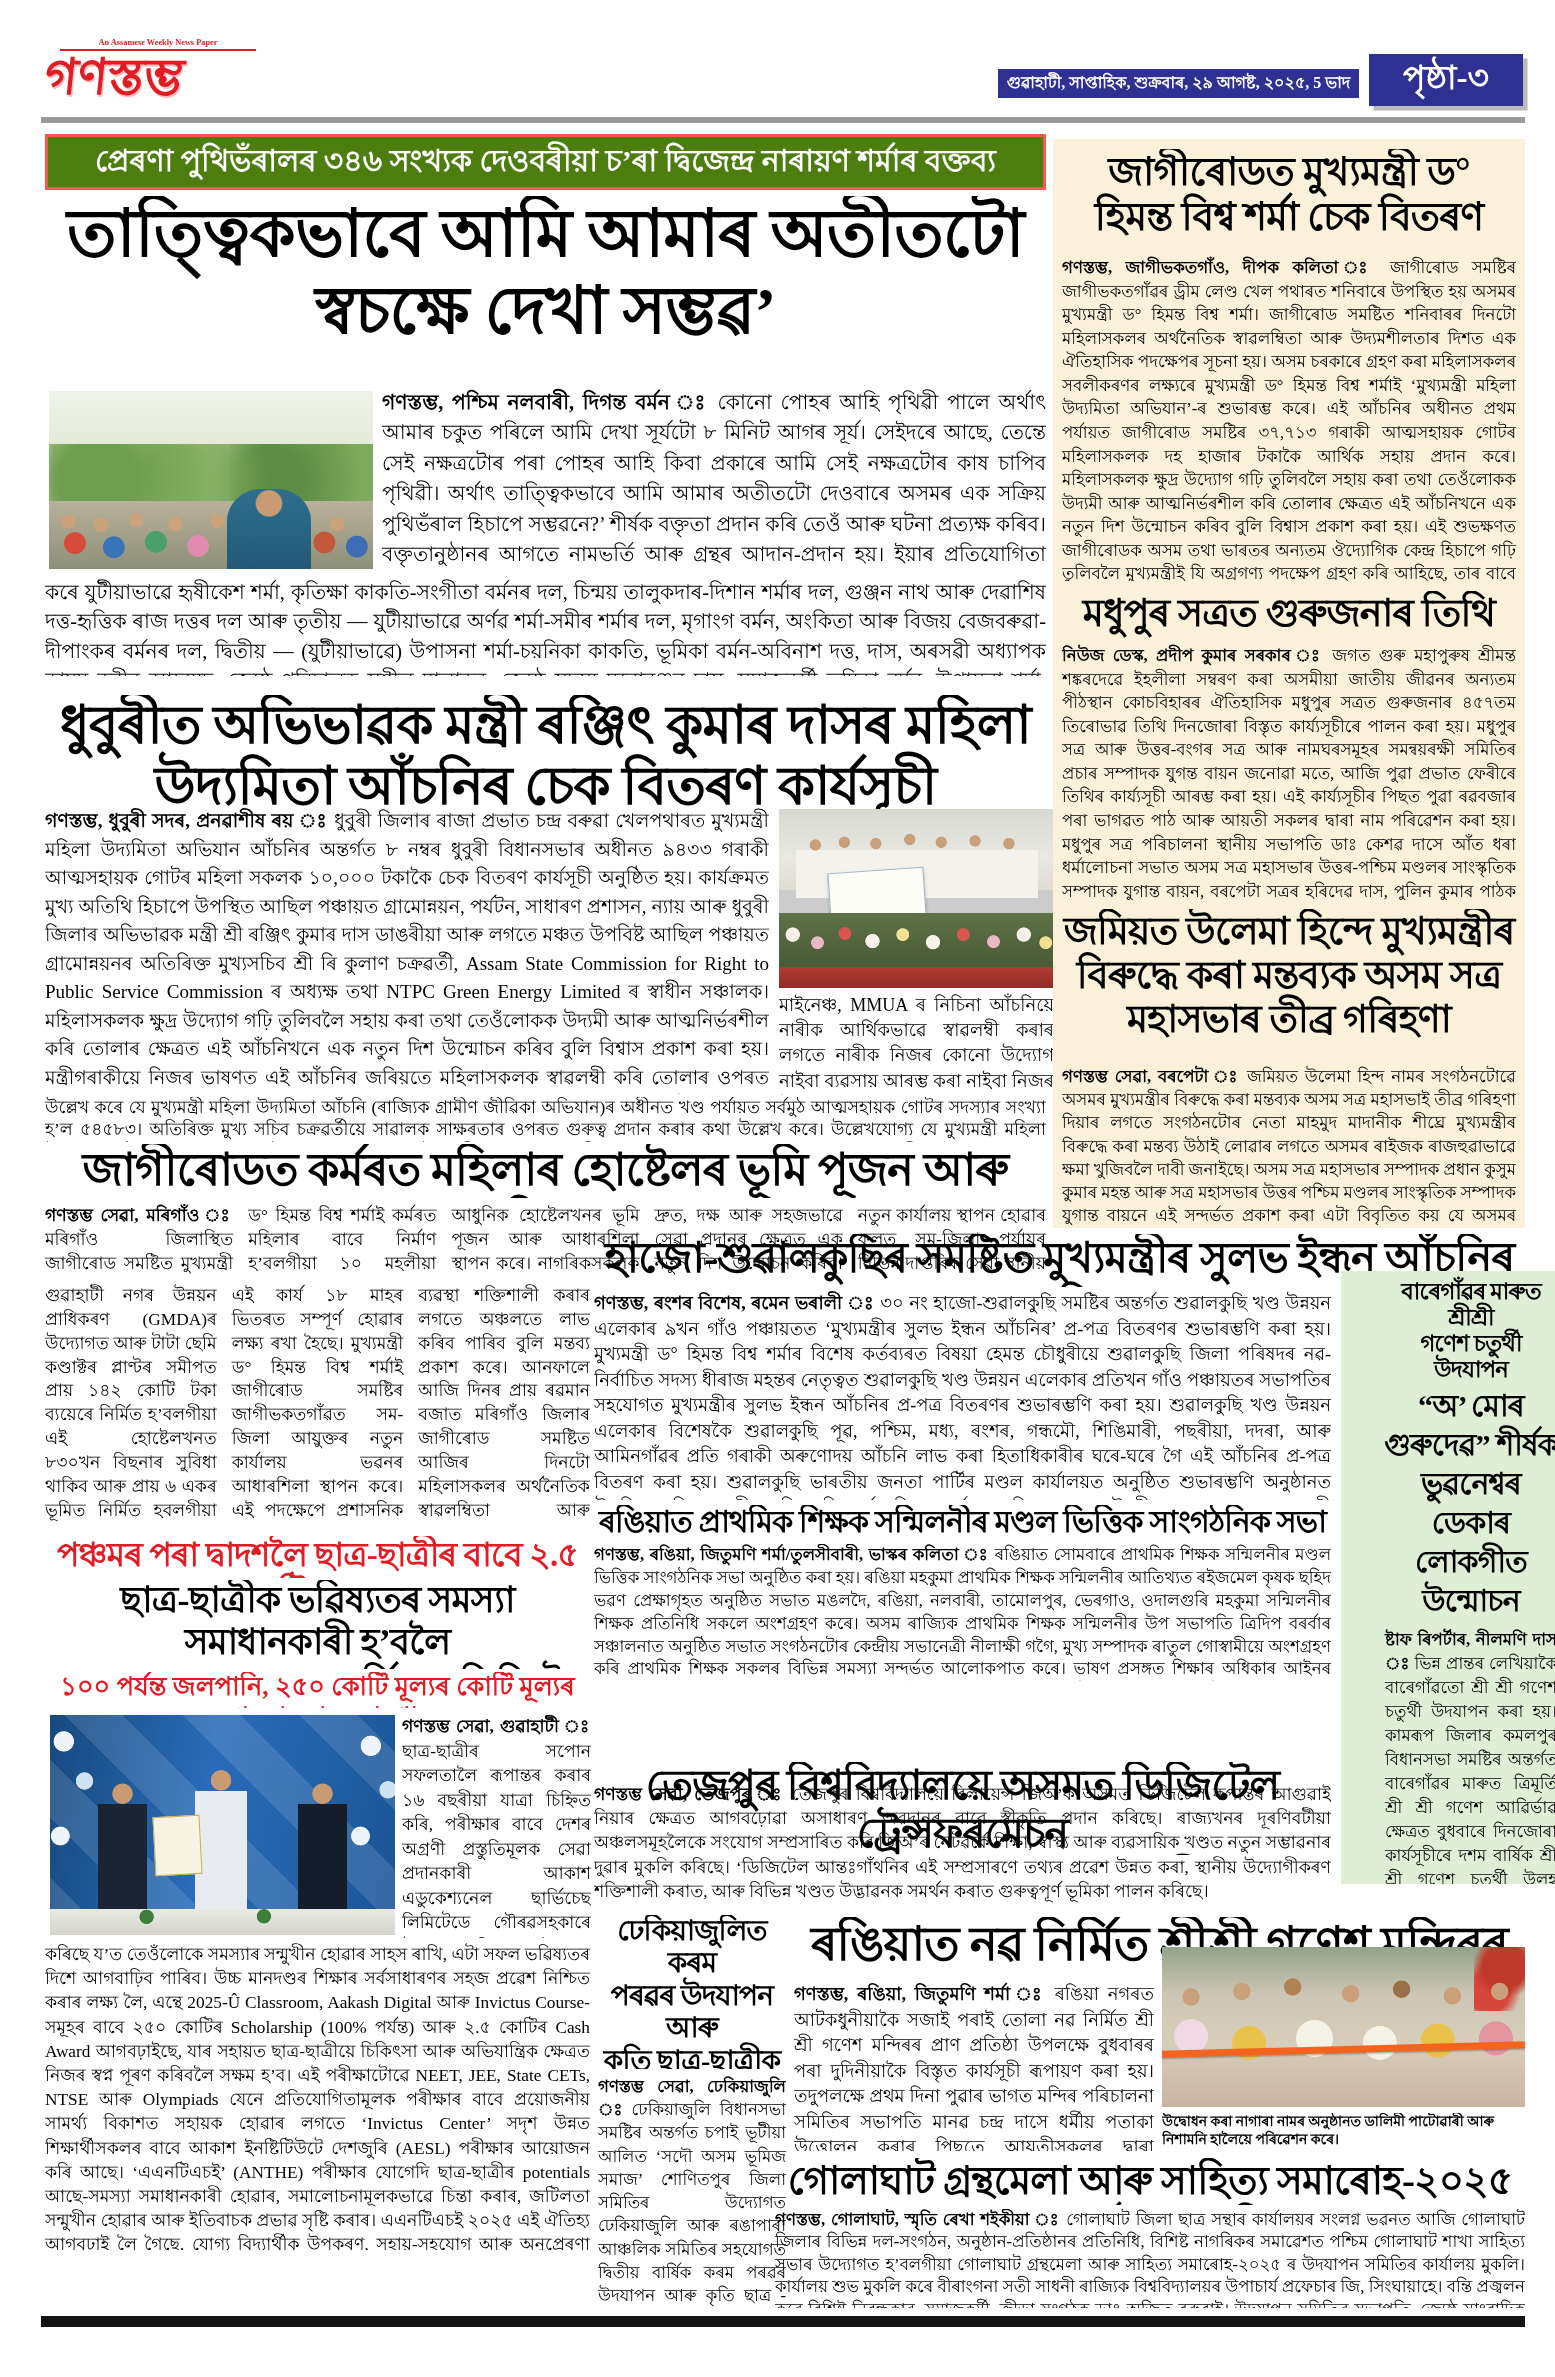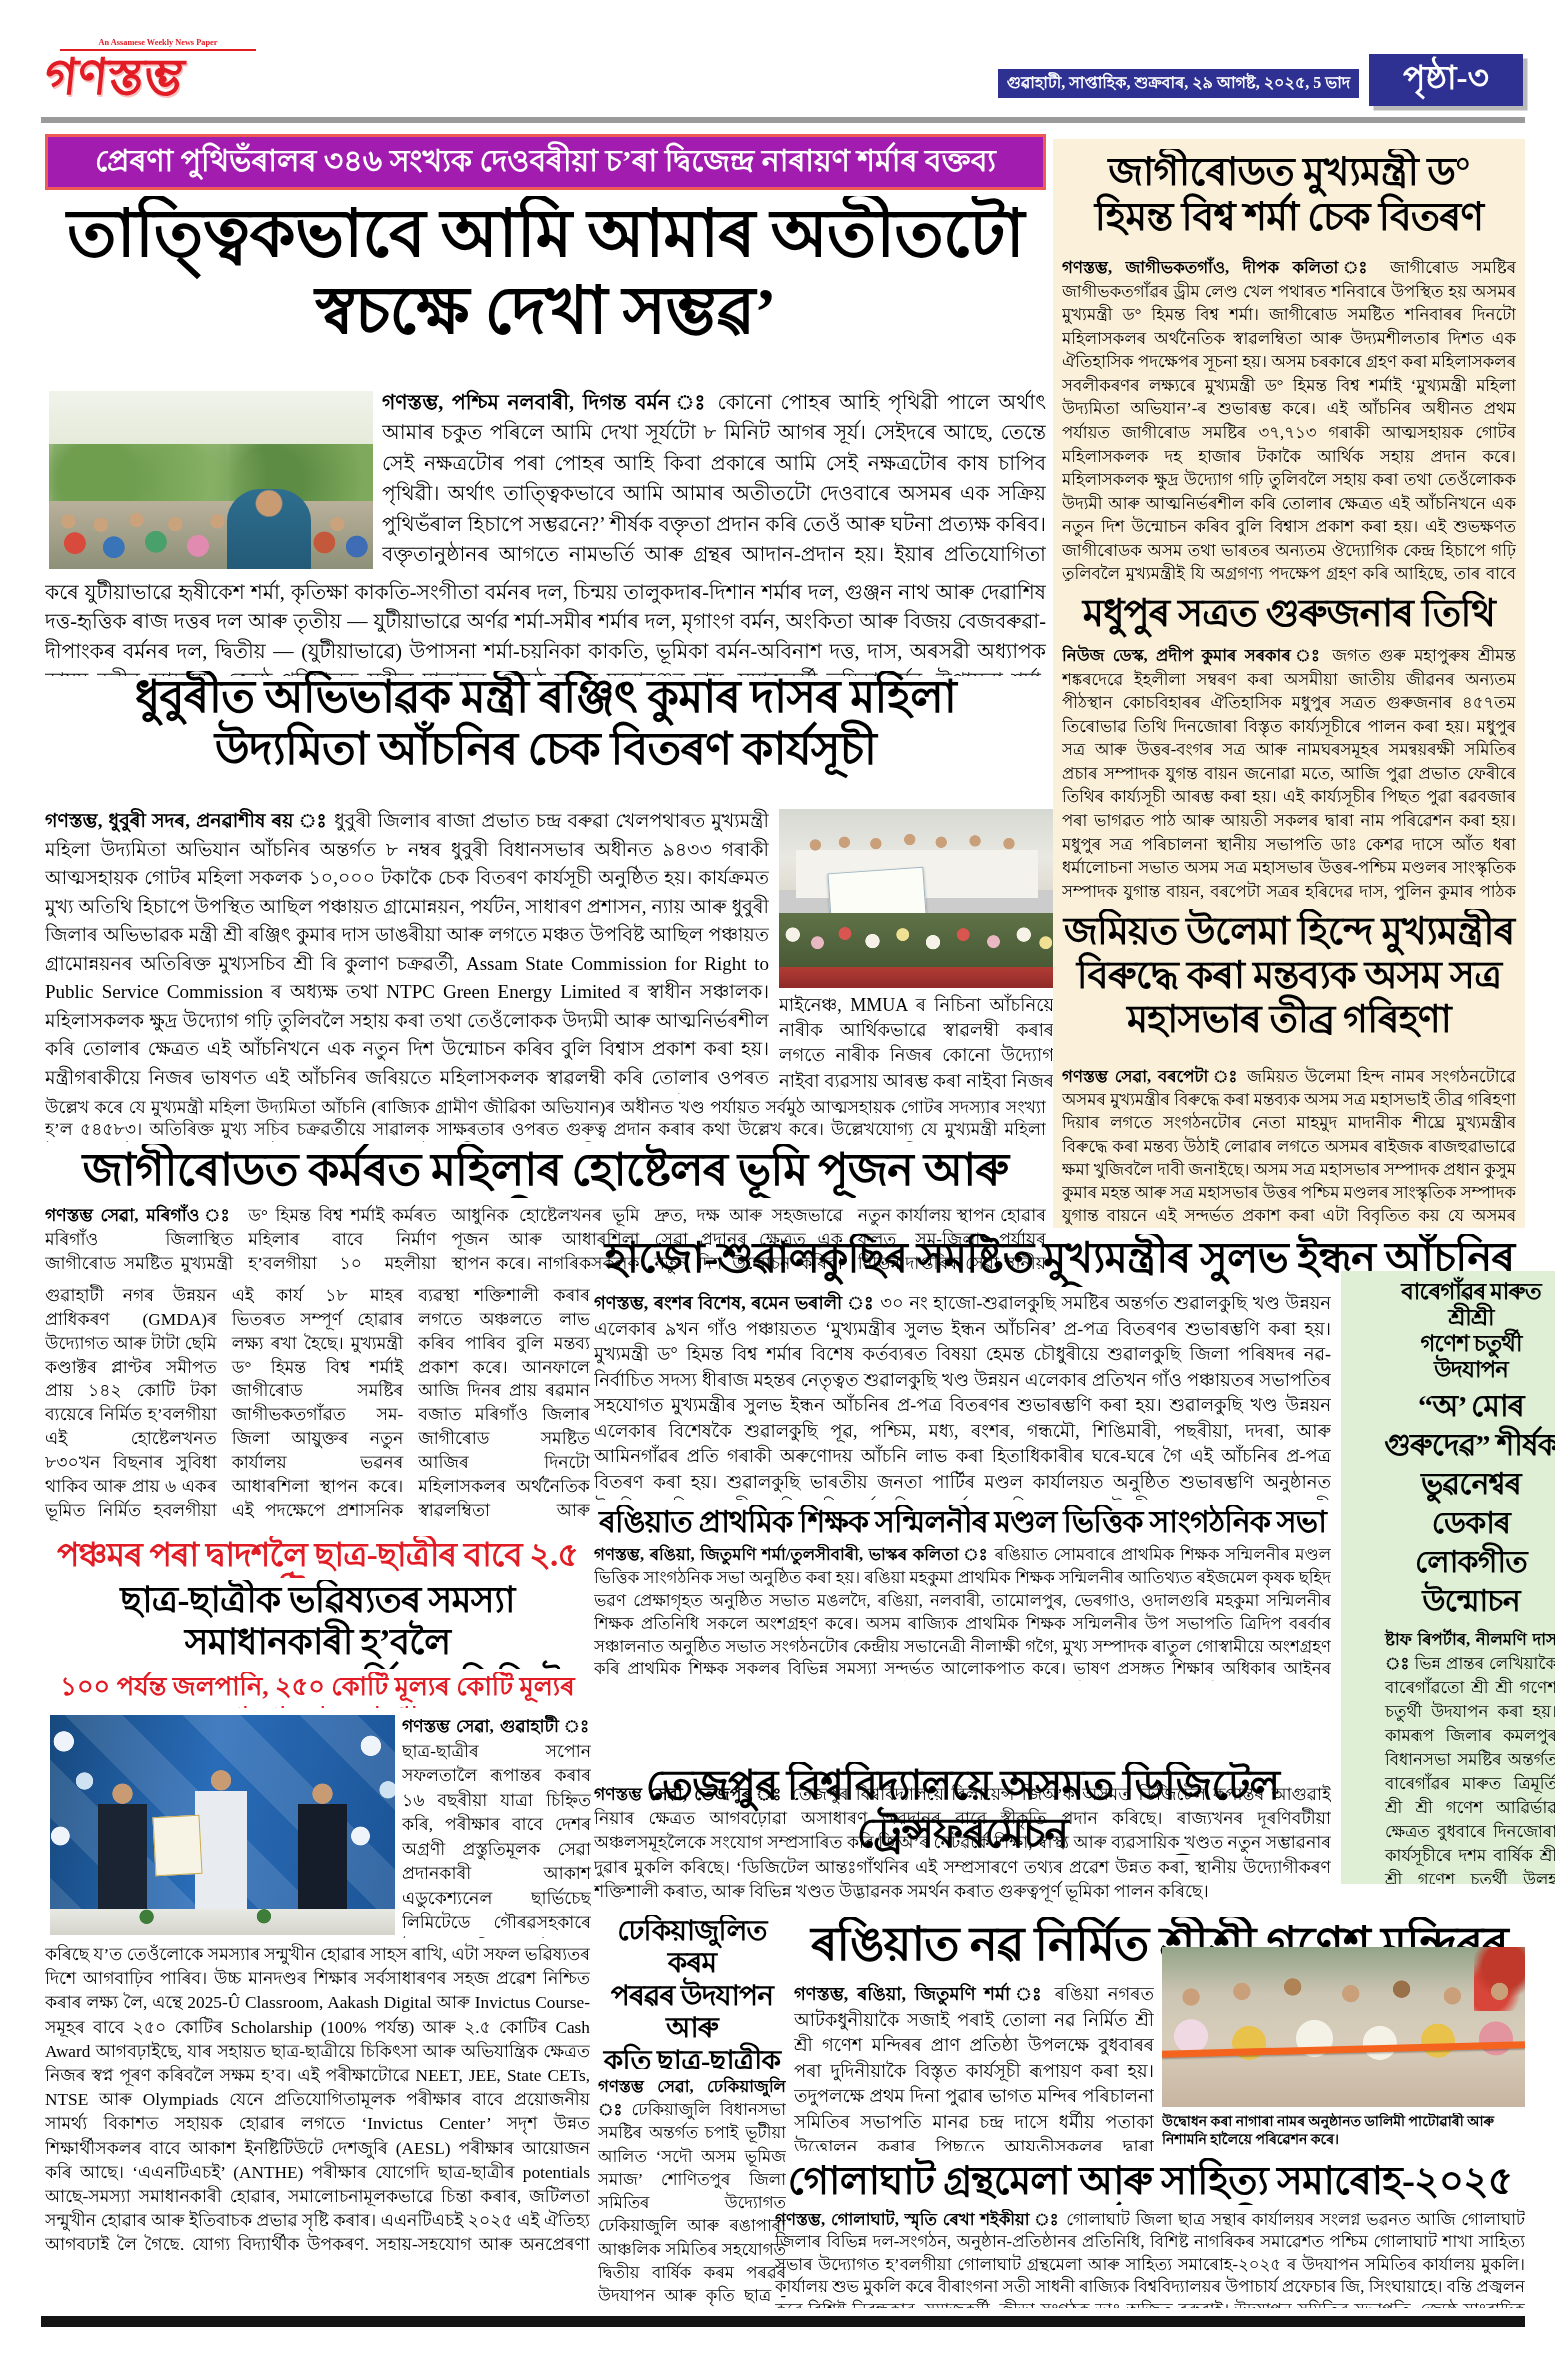--- a/index.html
+++ b/index.html
@@ -7,21 +7,21 @@
         font-family:"Liberation Serif","DejaVu Serif",serif;color:#000;}
   .abs{position:absolute;}
   .ovh{overflow:hidden;}
   .ctr{text-align:center;}
   .just{text-align:justify;}
   .pre{white-space:pre-line;}
   .hl{font-weight:bold;line-height:1.16;letter-spacing:-0.8px;}
   .body-txt{line-height:1.45;}
   .byline{font-weight:bold;}
   .red{color:#E21C24;}
-  .kicker-bar{background:#a21caf;color:#fff;font-weight:bold;display:flex;align-items:center;justify-content:center;
+  .kicker-bar{background:#4d7c0f;color:#fff;font-weight:bold;display:flex;align-items:center;justify-content:center;
               box-shadow:inset 0 0 0 3px #ef5a55;}
   .cream{background:#FBF0DA;}
   .greenbox{background:#DEEFD6;padding-left:38px;}
   .cols5{column-count:5;column-gap:15px;}
   .cols3{column-count:3;column-gap:15px;}
   .photo{position:absolute;overflow:hidden;background:#ccc;}
   .photo div{position:absolute;}
   .rule{background:#9a9a9a;}
   .blackbar{background:#141414;}
   .navybox{background:#2E3192;color:#fff;font-weight:bold;display:flex;align-items:center;justify-content:center;}
@@ -51,21 +51,21 @@
     <div style="left:0;top:62%;width:100%;height:38%;background:radial-gradient(circle at 6% 30%,#caa27c 0 6.8px,transparent 7.5px),radial-gradient(circle at 16% 35%,#caa27c 0 6.8px,transparent 7.5px),radial-gradient(circle at 27% 28%,#caa27c 0 6.8px,transparent 7.5px),radial-gradient(circle at 39% 34%,#caa27c 0 6.8px,transparent 7.5px),radial-gradient(circle at 52% 30%,#caa27c 0 6.8px,transparent 7.5px),radial-gradient(circle at 64% 33%,#caa27c 0 6.8px,transparent 7.5px),radial-gradient(circle at 77% 29%,#caa27c 0 6.8px,transparent 7.5px),radial-gradient(circle at 89% 34%,#caa27c 0 6.8px,transparent 7.5px),radial-gradient(circle at 8% 62%,#d84a3c 0 10.5px,transparent 11.3px),radial-gradient(circle at 20% 68%,#3a74b8 0 10.5px,transparent 11.3px),radial-gradient(circle at 33% 60%,#49a06a 0 10.5px,transparent 11.3px),radial-gradient(circle at 46% 66%,#e18bb0 0 10.5px,transparent 11.3px),radial-gradient(circle at 59% 62%,#2b8a8f 0 10.5px,transparent 11.3px),radial-gradient(circle at 72% 66%,#6b55a8 0 10.5px,transparent 11.3px),radial-gradient(circle at 85% 61%,#c4583a 0 10.5px,transparent 11.3px),radial-gradient(circle at 95% 67%,#3f6db5 0 10.5px,transparent 11.3px),linear-gradient(#b9b09a,#8d9078);"></div>
     <div style="left:55%;top:55%;width:26%;height:45%;background:radial-gradient(circle at 50% 18%,#c99b72 0 16%,transparent 18%),linear-gradient(#2e6e8e,#235a77);border-radius:40% 40% 0 0;"></div>
   </div>
 
   <div class="abs ovh just body-txt" style="left:382px;top:387px;width:664px;height:184px;font-size:20.3px;line-height:1.5;">
     <span class="byline">গণস্তম্ভ, পশ্চিম নলবাৰী, দিগন্ত বৰ্মন ঃ</span>
     <span>কোনো পোহৰ আহি পৃথিৱী পালে অৰ্থাৎ আমাৰ চকুত পৰিলে আমি দেখা সূৰ্যটো ৮ মিনিট আগৰ সূৰ্য। সেইদৰে আছে, তেন্তে সেই নক্ষত্ৰটোৰ পৰা পোহৰ আহি কিবা প্ৰকাৰে আমি সেই নক্ষত্ৰটোৰ কাষ চাপিব পৃথিৱী। অৰ্থাৎ তাত্ত্বিকভাবে আমি আমাৰ অতীতটো দেওবাৰে অসমৰ এক সক্ৰিয় পুথিভঁৰাল হিচাপে সম্ভৱনে?’ শীৰ্ষক বক্তৃতা প্ৰদান কৰি তেওঁ আৰু ঘটনা প্ৰত্যক্ষ কৰিব। বক্তৃতানুষ্ঠানৰ আগতে নামভৰ্তি আৰু গ্ৰন্থৰ আদান-প্ৰদান হয়। ইয়াৰ প্ৰতিযোগিতা আৰু ‘মিএৰ প্ৰতি অসমীয়া সমাজ</span>
   </div>
   <div class="abs ovh just body-txt" style="left:45px;top:578px;width:1001px;height:98px;font-size:20.3px;line-height:1.45;">কৰে যুটীয়াভাৱে হৃষীকেশ শৰ্মা, কৃতিক্ষা কাকতি-সংগীতা বৰ্মনৰ দল, চিন্ময় তালুকদাৰ-দিশান শৰ্মাৰ দল, গুঞ্জন নাথ আৰু দেৱাশিষ দত্ত-হৃত্তিক ৰাজ দত্তৰ দল আৰু তৃতীয় — যুটীয়াভাৱে অৰ্ণৱ শৰ্মা-সমীৰ শৰ্মাৰ দল, মৃগাংগ বৰ্মন, অংকিতা আৰু বিজয় বেজবৰুৱা-দীপাংকৰ বৰ্মনৰ দল, দ্বিতীয় — (যুটীয়াভাৱে) উপাসনা শৰ্মা-চয়নিকা কাকতি, ভূমিকা বৰ্মন-অবিনাশ দত্ত, দাস, অৰসৱী অধ্যাপক কায়ুম কবীৰ আহমেদ, জ্যেষ্ঠ পৰিচালক সুশীল মালাকৰ, জ্যেষ্ঠ সদস্য মনোৰঞ্জন দাস, সমাজকৰ্মী ভূমিকা বৰ্মন, উপাসনা শৰ্মা, অবিনাশ দত্ত, ধৃতিস্মিতা হালৈ, দীক্ষিতা কাকতি, তৃষ্ণা কাকতি, ৰাজপ্ৰতীম পাটোৱাৰী, গৰিমা</div>
 
-  <div class="abs hl ctr pre ovh" style="left:45px;top:671px;width:1001px;height:119px;font-size:45px;">ধুবুৰীত অভিভাৱক মন্ত্ৰী ৰঞ্জিৎ কুমাৰ দাসৰ মহিলা
+  <div class="abs hl ctr pre ovh" style="left:45px;top:695px;width:1001px;height:119px;font-size:53px;">ধুবুৰীত অভিভাৱক মন্ত্ৰী ৰঞ্জিৎ কুমাৰ দাসৰ মহিলা
 উদ্যমিতা আঁচনিৰ চেক বিতৰণ কাৰ্যসূচী</div>
   <div class="abs ovh just body-txt" style="left:45px;top:807px;width:724px;height:287px;font-size:19px;line-height:1.5;">
     <span class="byline">গণস্তম্ভ, ধুবুৰী সদৰ, প্ৰনৱাশীষ ৰয় ঃ</span>
     <span>ধুবুৰী জিলাৰ ৰাজা প্ৰভাত চন্দ্ৰ বৰুৱা খেলপথাৰত মুখ্যমন্ত্ৰী মহিলা উদ্যমিতা অভিযান আঁচনিৰ অন্তৰ্গত ৮ নম্বৰ ধুবুৰী বিধানসভাৰ অধীনত ৯৪৩৩ গৰাকী আত্মসহায়ক গোটৰ মহিলা সকলক ১০,০০০ টকাকৈ চেক বিতৰণ কাৰ্যসূচী অনুষ্ঠিত হয়। কাৰ্যক্ৰমত মুখ্য অতিথি হিচাপে উপস্থিত আছিল পঞ্চায়ত গ্ৰামোন্নয়ন, পৰ্যটন, সাধাৰণ প্ৰশাসন, ন্যায় আৰু ধুবুৰী জিলাৰ অভিভাৱক মন্ত্ৰী শ্ৰী ৰঞ্জিৎ কুমাৰ দাস ডাঙৰীয়া আৰু লগতে মঞ্চত উপবিষ্ট আছিল পঞ্চায়ত গ্ৰামোন্নয়নৰ অতিৰিক্ত মুখ্যসচিব শ্ৰী ৰি কুলাণ চক্ৰৱৰ্তী, Assam State Commission for Right to Public Service Commission ৰ অধ্যক্ষ তথা NTPC Green Energy Limited ৰ স্বাধীন সঞ্চালক। মহিলাসকলক ক্ষুদ্ৰ উদ্যোগ গঢ়ি তুলিবলৈ সহায় কৰা তথা তেওঁলোকক উদ্যমী আৰু আত্মনিৰ্ভৰশীল কৰি তোলাৰ ক্ষেত্ৰত এই আঁচনিখনে এক নতুন দিশ উন্মোচন কৰিব বুলি বিশ্বাস প্ৰকাশ কৰা হয়। মন্ত্ৰীগৰাকীয়ে নিজৰ ভাষণত এই আঁচনিৰ জৰিয়তে মহিলাসকলক স্বাৱলম্বী কৰি তোলাৰ ওপৰত গুৰুত্ব আৰোপ কৰে আৰু interest subvention ত প্ৰদান কৰা হ’ব বুলি কয়। অনুষ্ঠানত জিলা প্ৰশাসনৰ বিষয়াসকলৰ লগতে অসংখ্য মহিলা হিতাধিকাৰী উপস্থিত থাকে।</span>
   </div>
 
   <div class="photo" style="left:779px;top:809px;width:275px;height:179px;">
     <div style="left:0;top:0;width:100%;height:45%;background:linear-gradient(#d6d9d2,#e9e8e2 60%,#dfdcd2);"></div>
     <div style="left:6%;top:12%;width:88%;height:38%;background:radial-gradient(circle at 8% 22%,#caa07a 0 5.3px,transparent 6px),radial-gradient(circle at 20% 18%,#caa07a 0 5.3px,transparent 6px),radial-gradient(circle at 33% 20%,#caa07a 0 5.3px,transparent 6px),radial-gradient(circle at 47% 14%,#caa07a 0 5.3px,transparent 6px),radial-gradient(circle at 60% 18%,#caa07a 0 5.3px,transparent 6px),radial-gradient(circle at 74% 16%,#caa07a 0 5.3px,transparent 6px),radial-gradient(circle at 88% 20%,#caa07a 0 5.3px,transparent 6px),linear-gradient(180deg,transparent 0 30%,#f4f2ec 30% 100%);"></div>
     <div style="left:18%;top:34%;width:34%;height:26%;background:#fdfdf8;border:0.8px solid #9db3c2;transform:rotate(-4deg);box-shadow:0 1.5px 3px rgba(0,0,0,.3);"></div>

